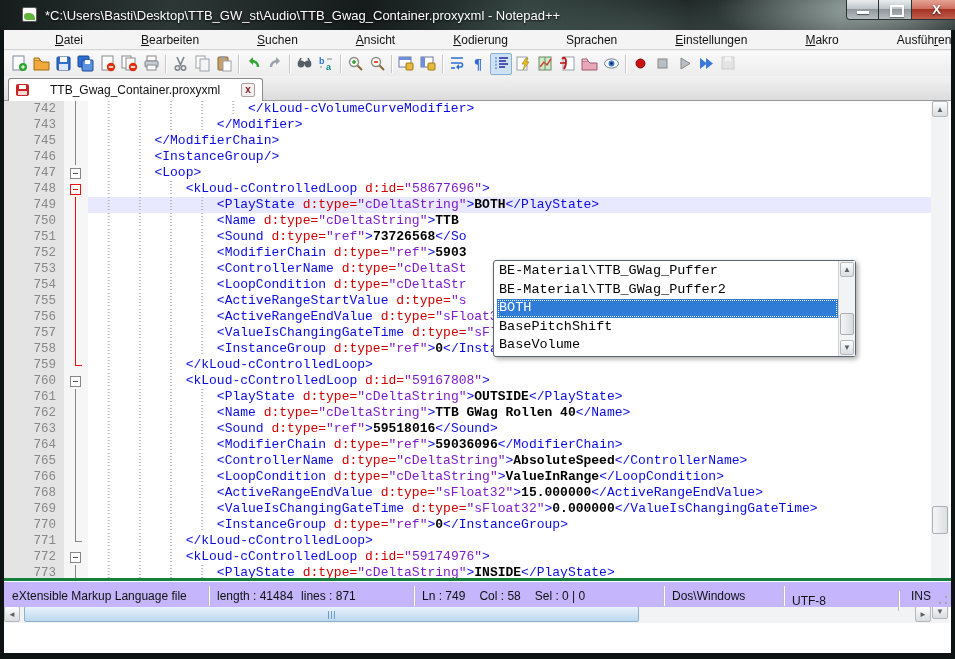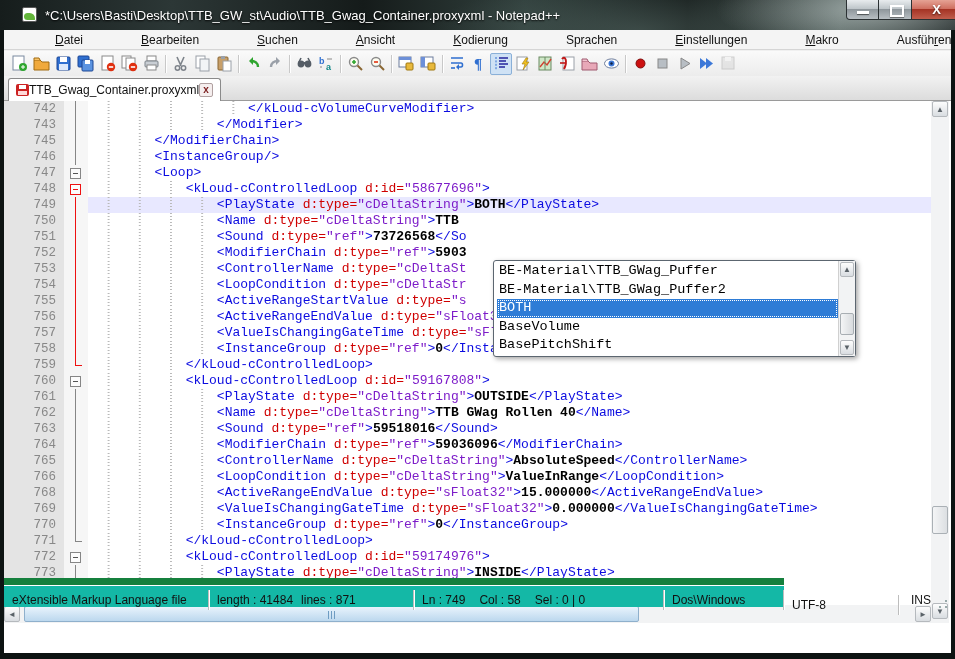--- a/index.html
+++ b/index.html
@@ -39,21 +39,21 @@
   
   #toolbar { position:absolute; left:0; top:21px; width:947px; height:25px; background:linear-gradient(#fafafa,#ececec); display:flex; align-items:center; padding-left:4px; }
   .tb { width:22px; height:22px; display:flex; align-items:center; justify-content:center; }
   .tbsep { width:1px; height:18px; background:#c8c8c8; margin:0 3px; box-shadow:1px 0 0 #ffffff; }
   .tb.pressed { border:1px solid #8ab0d8; background:#cfe2f5; border-radius:2px; }
   .tb.disabled { opacity:.45; filter:grayscale(1); }
   .tb svg { display:block; }
 
   
   #tabbar { position:absolute; left:0; top:46px; width:947px; height:25px; background:linear-gradient(#f2f2f2,#dcdcdc); border-bottom:1px solid #9a9a9a; }
-  #tab-active { position:absolute; left:4px; top:2px; height:23px; background:#fff; border:1px solid #8a8a8a; border-bottom:none; border-radius:3px 3px 0 0; display:flex; align-items:center; padding:0 7px; gap:0; }
+  #tab-active { position:absolute; left:4px; top:2px; height:23px; background:#fff; border:1px solid #8a8a8a; border-bottom:none; border-radius:3px 3px 0 0; display:flex; align-items:center; padding:0 7px; gap:21px; }
   #tab-floppy { width:13px; height:12px; background:#cc2222; border-radius:2px; position:relative; }
   #tab-floppy::before { content:""; position:absolute; left:3px; top:1px; width:7px; height:4px; background:#fff; }
   #tab-floppy::after { content:""; position:absolute; left:2px; top:7px; width:9px; height:4px; background:#ffd9d9; }
   #tab-label { font-size:12px; color:#111; white-space:nowrap; }
   #tab-close { width:14px; height:14px; border:1px solid #b0a0a0; border-radius:2px; color:#7c2020; font-size:10px; font-weight:bold; text-align:center; line-height:12px; background:#f5eeee; }
 
   
   #editor { position:absolute; left:0; top:71px; width:947px; height:552px; background:#fff; }
   #code-view { position:absolute; left:0; top:0; width:927px; height:504px; overflow:hidden; background:#fff; }
   .row { height:16px; display:flex; align-items:stretch; }
@@ -97,21 +97,21 @@
   #ac-list { flex:1; padding:1px 0 1px 3px; overflow:hidden; }
   .ac-item { height:18.6px; font-family:"Liberation Mono",monospace; font-size:13.5px; line-height:18.6px; white-space:pre; color:#000; padding-left:2px; }
   .ac-item.sel { background:#2e7cd6; color:#fff; outline:1px dotted #fff; outline-offset:-2px; }
   #ac-sb { width:17px; border-left:1px solid #d0d0d0; background:#f2f3f4; position:relative; }
   #ac-sb .a { position:absolute; left:1px; width:14px; height:15px; }
   #ac-sb .a.up { top:1px; }
   #ac-sb .a.dn { bottom:1px; }
   #ac-thumb { position:absolute; left:1px; top:52px; width:14px; height:22px; background:linear-gradient(90deg,#f4f5f6,#d8dbde); border:1px solid #a8aeb3; border-radius:2px; }
 
   
-  #statusband { position:absolute; left:0; top:548px; width:780px; height:29px; background:#14b8a6; border-top:7px solid #15803d; box-shadow:inset 0 1px 0 #ffffff; }
+  #statusband { position:absolute; left:0; top:548px; width:947px; height:29px; background:#c4b5fd; border-top:3px solid #15803d; box-shadow:inset 0 1px 0 #ffffff; }
   #statusbar { position:absolute; left:0; top:3px; width:947px; height:24px; display:flex; align-items:center; font-size:12px; color:#111; }
   .st { height:20px; display:flex; align-items:center; padding-left:8px; white-space:pre; border-right:1px solid #bdbdbd; box-shadow:1px 0 0 #ffffff; }
   #st-type { width:205px; }
   #st-len { width:205px; gap:8px; }
   #st-pos { width:250px; gap:14px; }
   #st-eol { width:120px; }
   #st-enc { width:115px;margin-top:10px; }
   #st-ins { flex:1; border-right:none; box-shadow:none; padding-left:12px; position:relative; }
   #grip { position:absolute; right:2px; bottom:0px; width:12px; height:12px;
     background:radial-gradient(circle at 9px 3px,#9aa 1px,transparent 1.4px),radial-gradient(circle at 9px 9px,#9aa 1px,transparent 1.4px),radial-gradient(circle at 3px 9px,#9aa 1px,transparent 1.4px); }
@@ -542,22 +542,22 @@
         <div id="hthumb"></div>
         <div class="sb-arrow right">►</div>
       </div>
       <div id="sb-corner"></div>
 
       <div id="autocomplete">
         <div id="ac-list">
             <div class="ac-item">BE-Material\TTB_GWag_Puffer</div>
             <div class="ac-item">BE-Material\TTB_GWag_Puffer2</div>
             <div class="ac-item sel">BOTH</div>
+            <div class="ac-item">BasePitchShift</div>
             <div class="ac-item">BaseVolume</div>
-            <div class="ac-item">BasePitchShift</div>
           </div>
         <div id="ac-sb">
           <div class="sb-arrow a up">▲</div>
           <div id="ac-thumb"></div>
           <div class="sb-arrow a dn">▼</div>
         </div>
       </div>
     </div>
 
     <div id="statusband">

